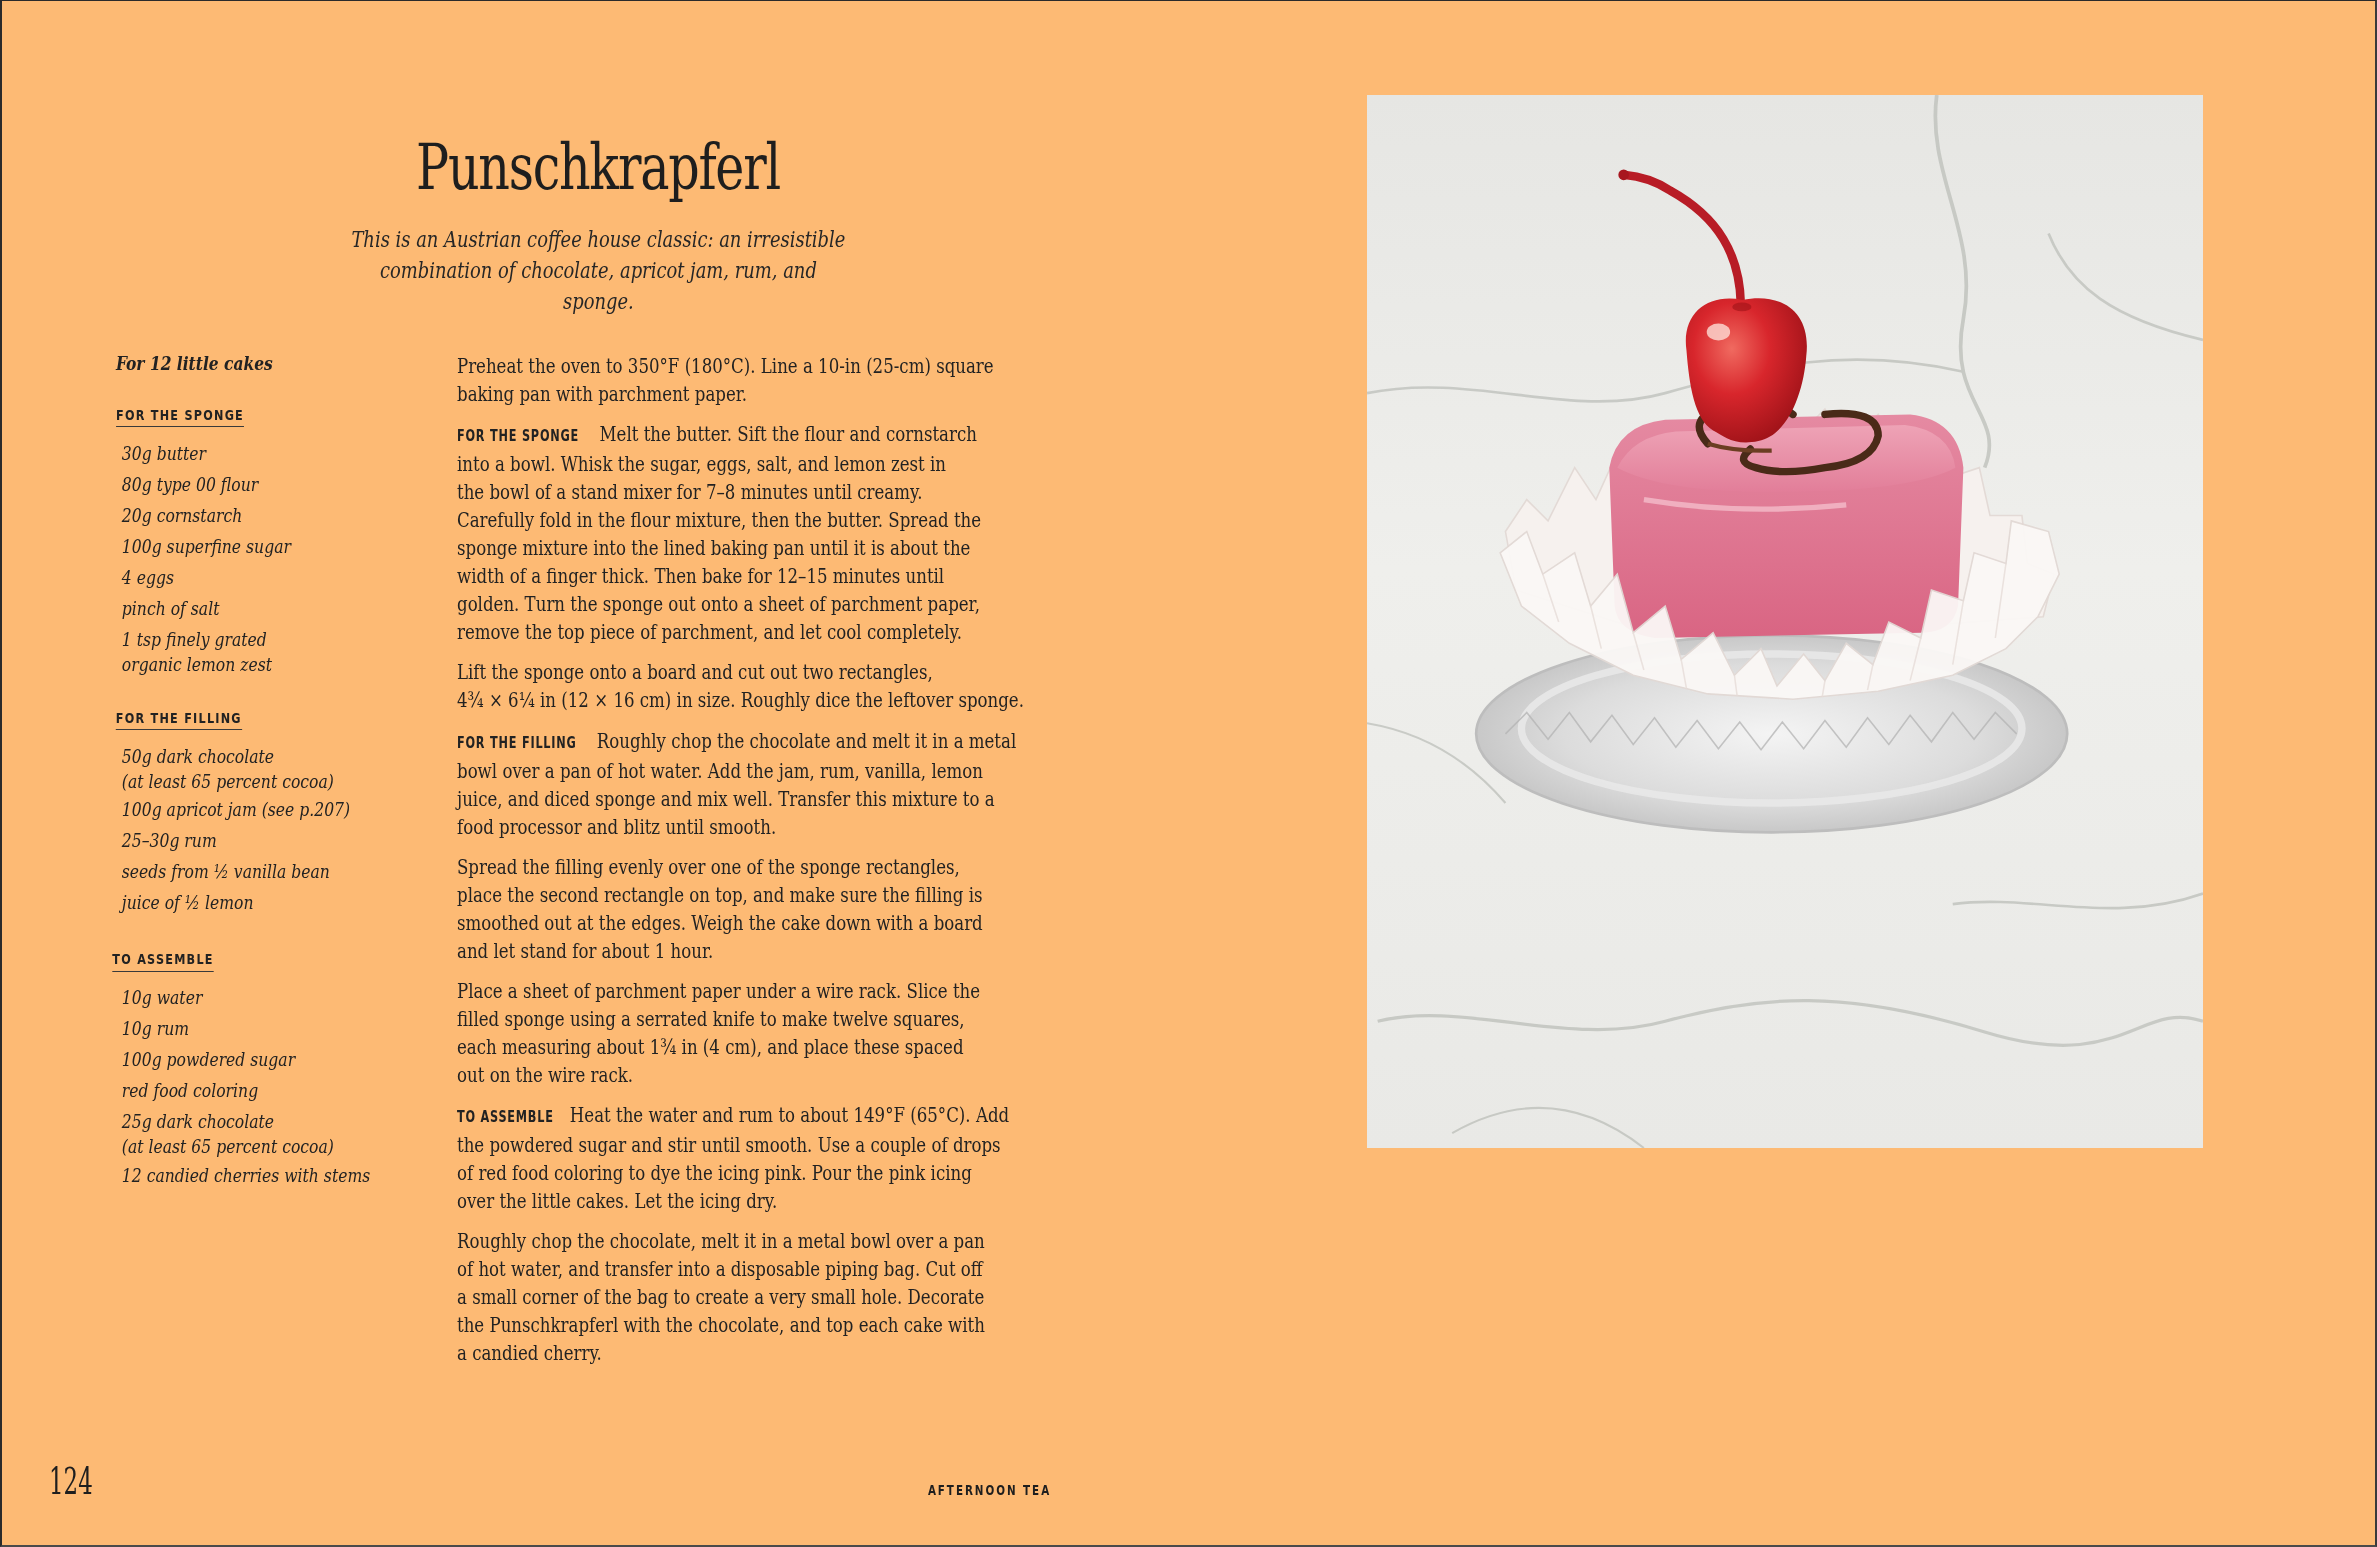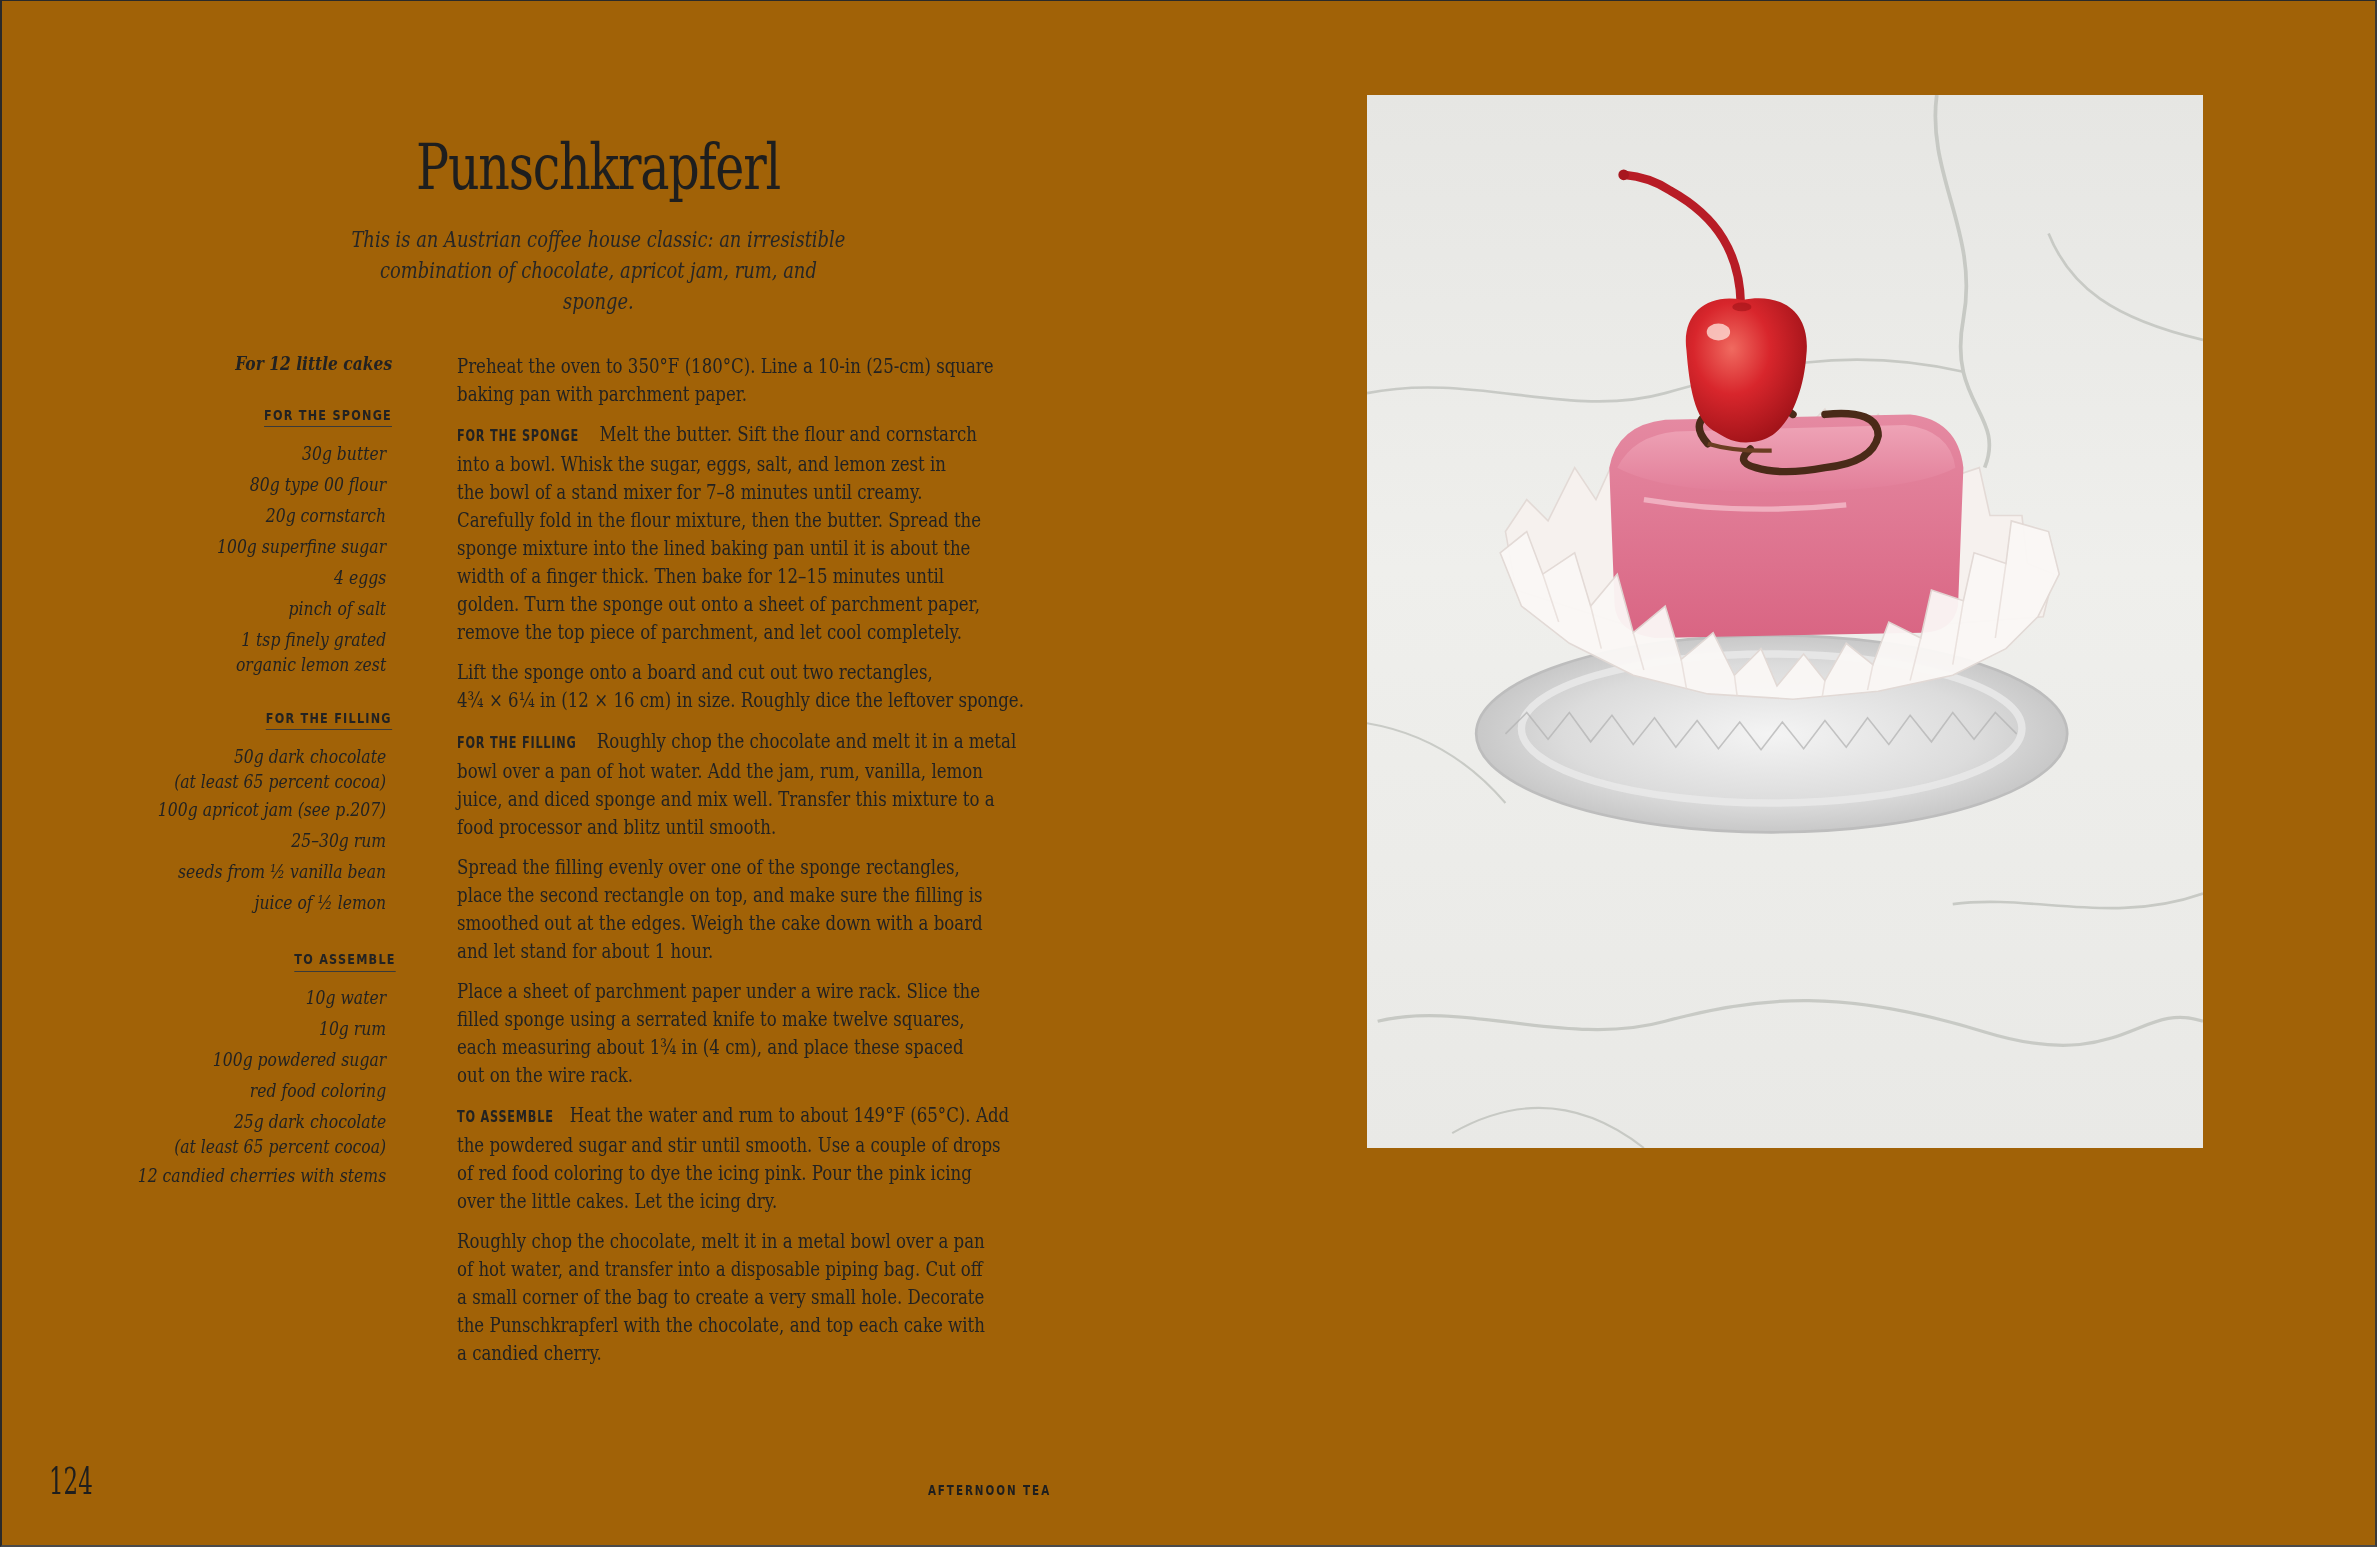--- a/index.html
+++ b/index.html
@@ -1,39 +1,39 @@
 <!DOCTYPE html>
 <html style="font-size:8.5px"><head>
 <meta charset="utf-8">
 <style>
   html, body { margin: 0; padding: 0; background: #ffffff; }
   body { width: 2377px; height: 1547px; position: relative; overflow: hidden; }
   .page {
     position: absolute; left: 0; top: 0; width: 2377px; height: 1547px;
-    box-sizing: border-box; background: #a16207;
+    box-sizing: border-box; background: #fdba74;
     border-top: 1.6px solid #2a2a2a; border-right: 2.7px solid #3a3a3a;
     border-left: 2.1px solid #2a2a2a; border-bottom: 2.7px solid #4a4a4a;
     color: #1f1f1f;
   }
   .title {
     position: absolute; left: 298px; width: 596px; top: 124px;
     text-align: center; font-family: "DejaVu Serif", serif; font-weight: normal;
     font-size: 63px; line-height: 85px; letter-spacing: -1.6px;
     transform: scaleX(0.78); transform-origin: 298px 0;
     color: #1e1e1e; margin: 0;
   }
   .subtitle {
     position: absolute; left: 277px; width: 639px; top: 223px;
     text-align: center; font-family: "DejaVu Serif", serif; font-style: italic;
     font-size: 22.4px; line-height: 31px; color: #262626;
     transform: scaleX(0.8); transform-origin: 319px 0;
   }
   .ingredients {
-    position: absolute; left: 110px; width: 298px; top: 352px;
-    text-align: right; font-family: "DejaVu Serif", serif; color: #222;
+    position: absolute; left: 96px; width: 298px; top: 352px;
+    text-align: left; font-family: "DejaVu Serif", serif; color: #222;
   }
   .serves {
     font-family: "DejaVu Serif", serif; font-style: italic; font-weight: bold;
     font-size: 17.6px; line-height: 21px; margin: 0 0 33px 0;
     transform: scaleX(0.88);
   }
   .ing-heading {
     display: inline-block; font-family: "DejaVu Sans", sans-serif; font-weight: bold;
     font-size: 14.4px; letter-spacing: 1.6px; line-height: 16px;
     border-bottom: 1.6px solid #3a3a3a; padding-bottom: 3.2px;

